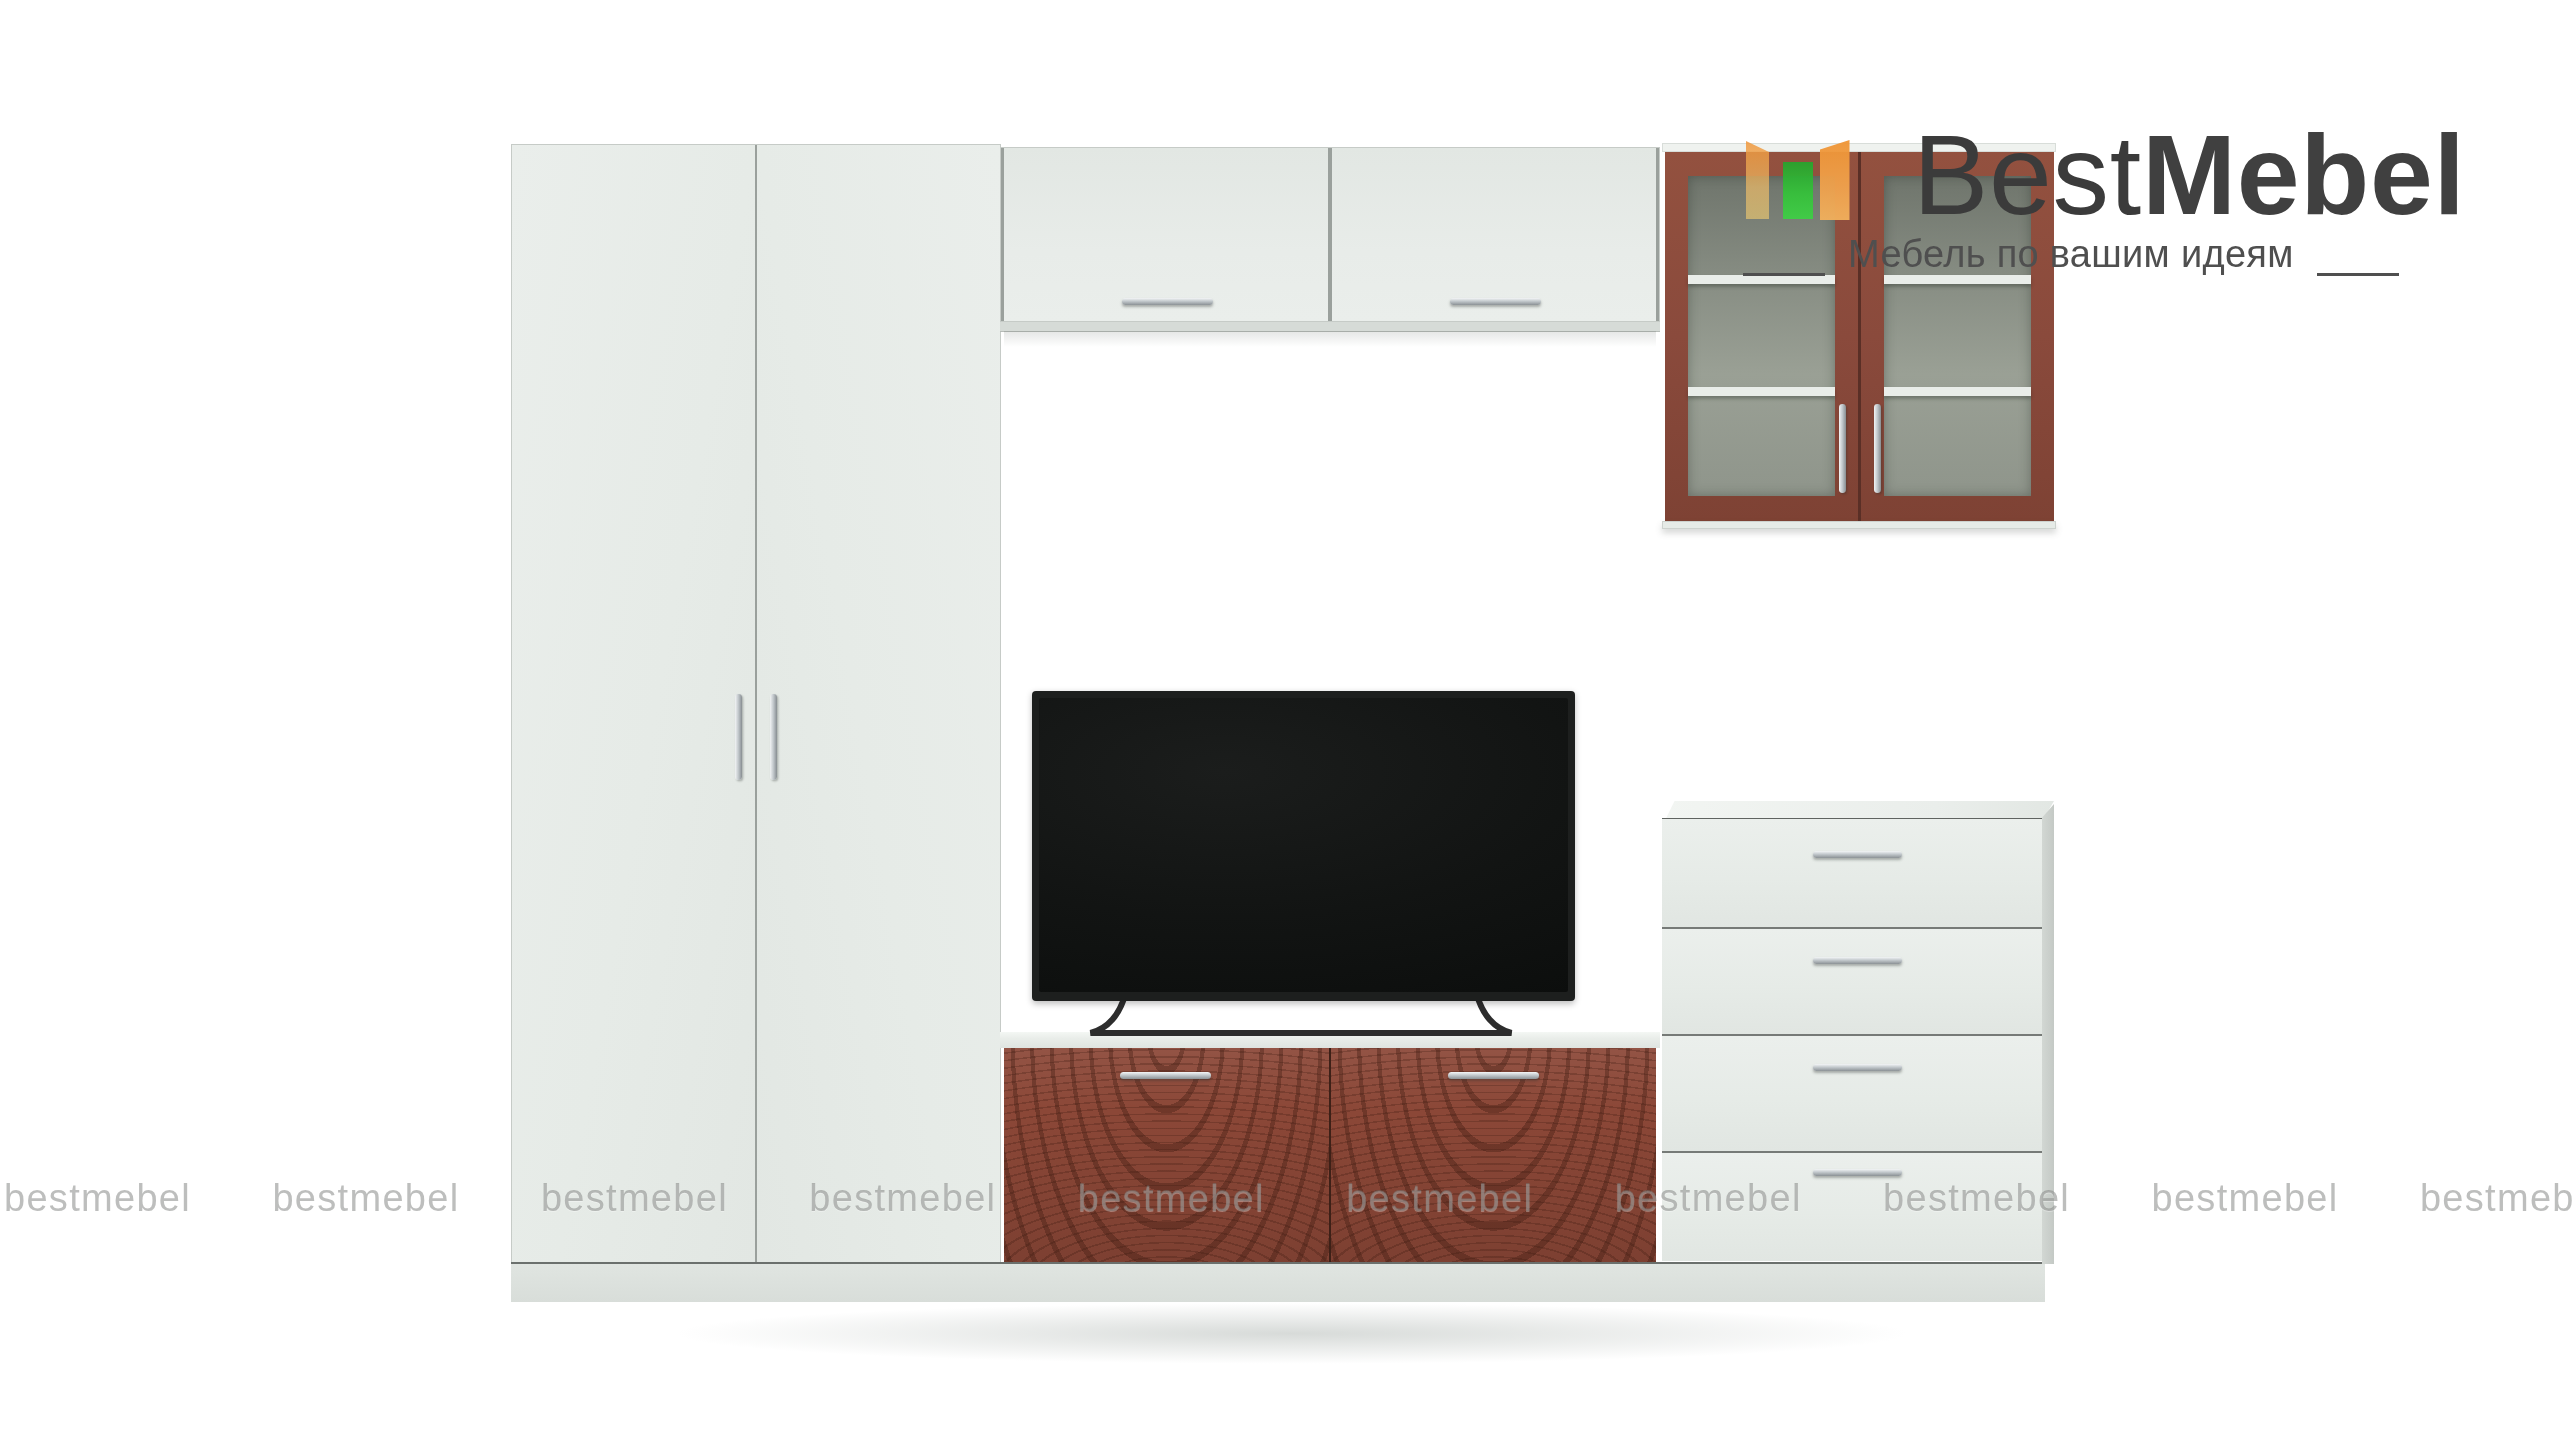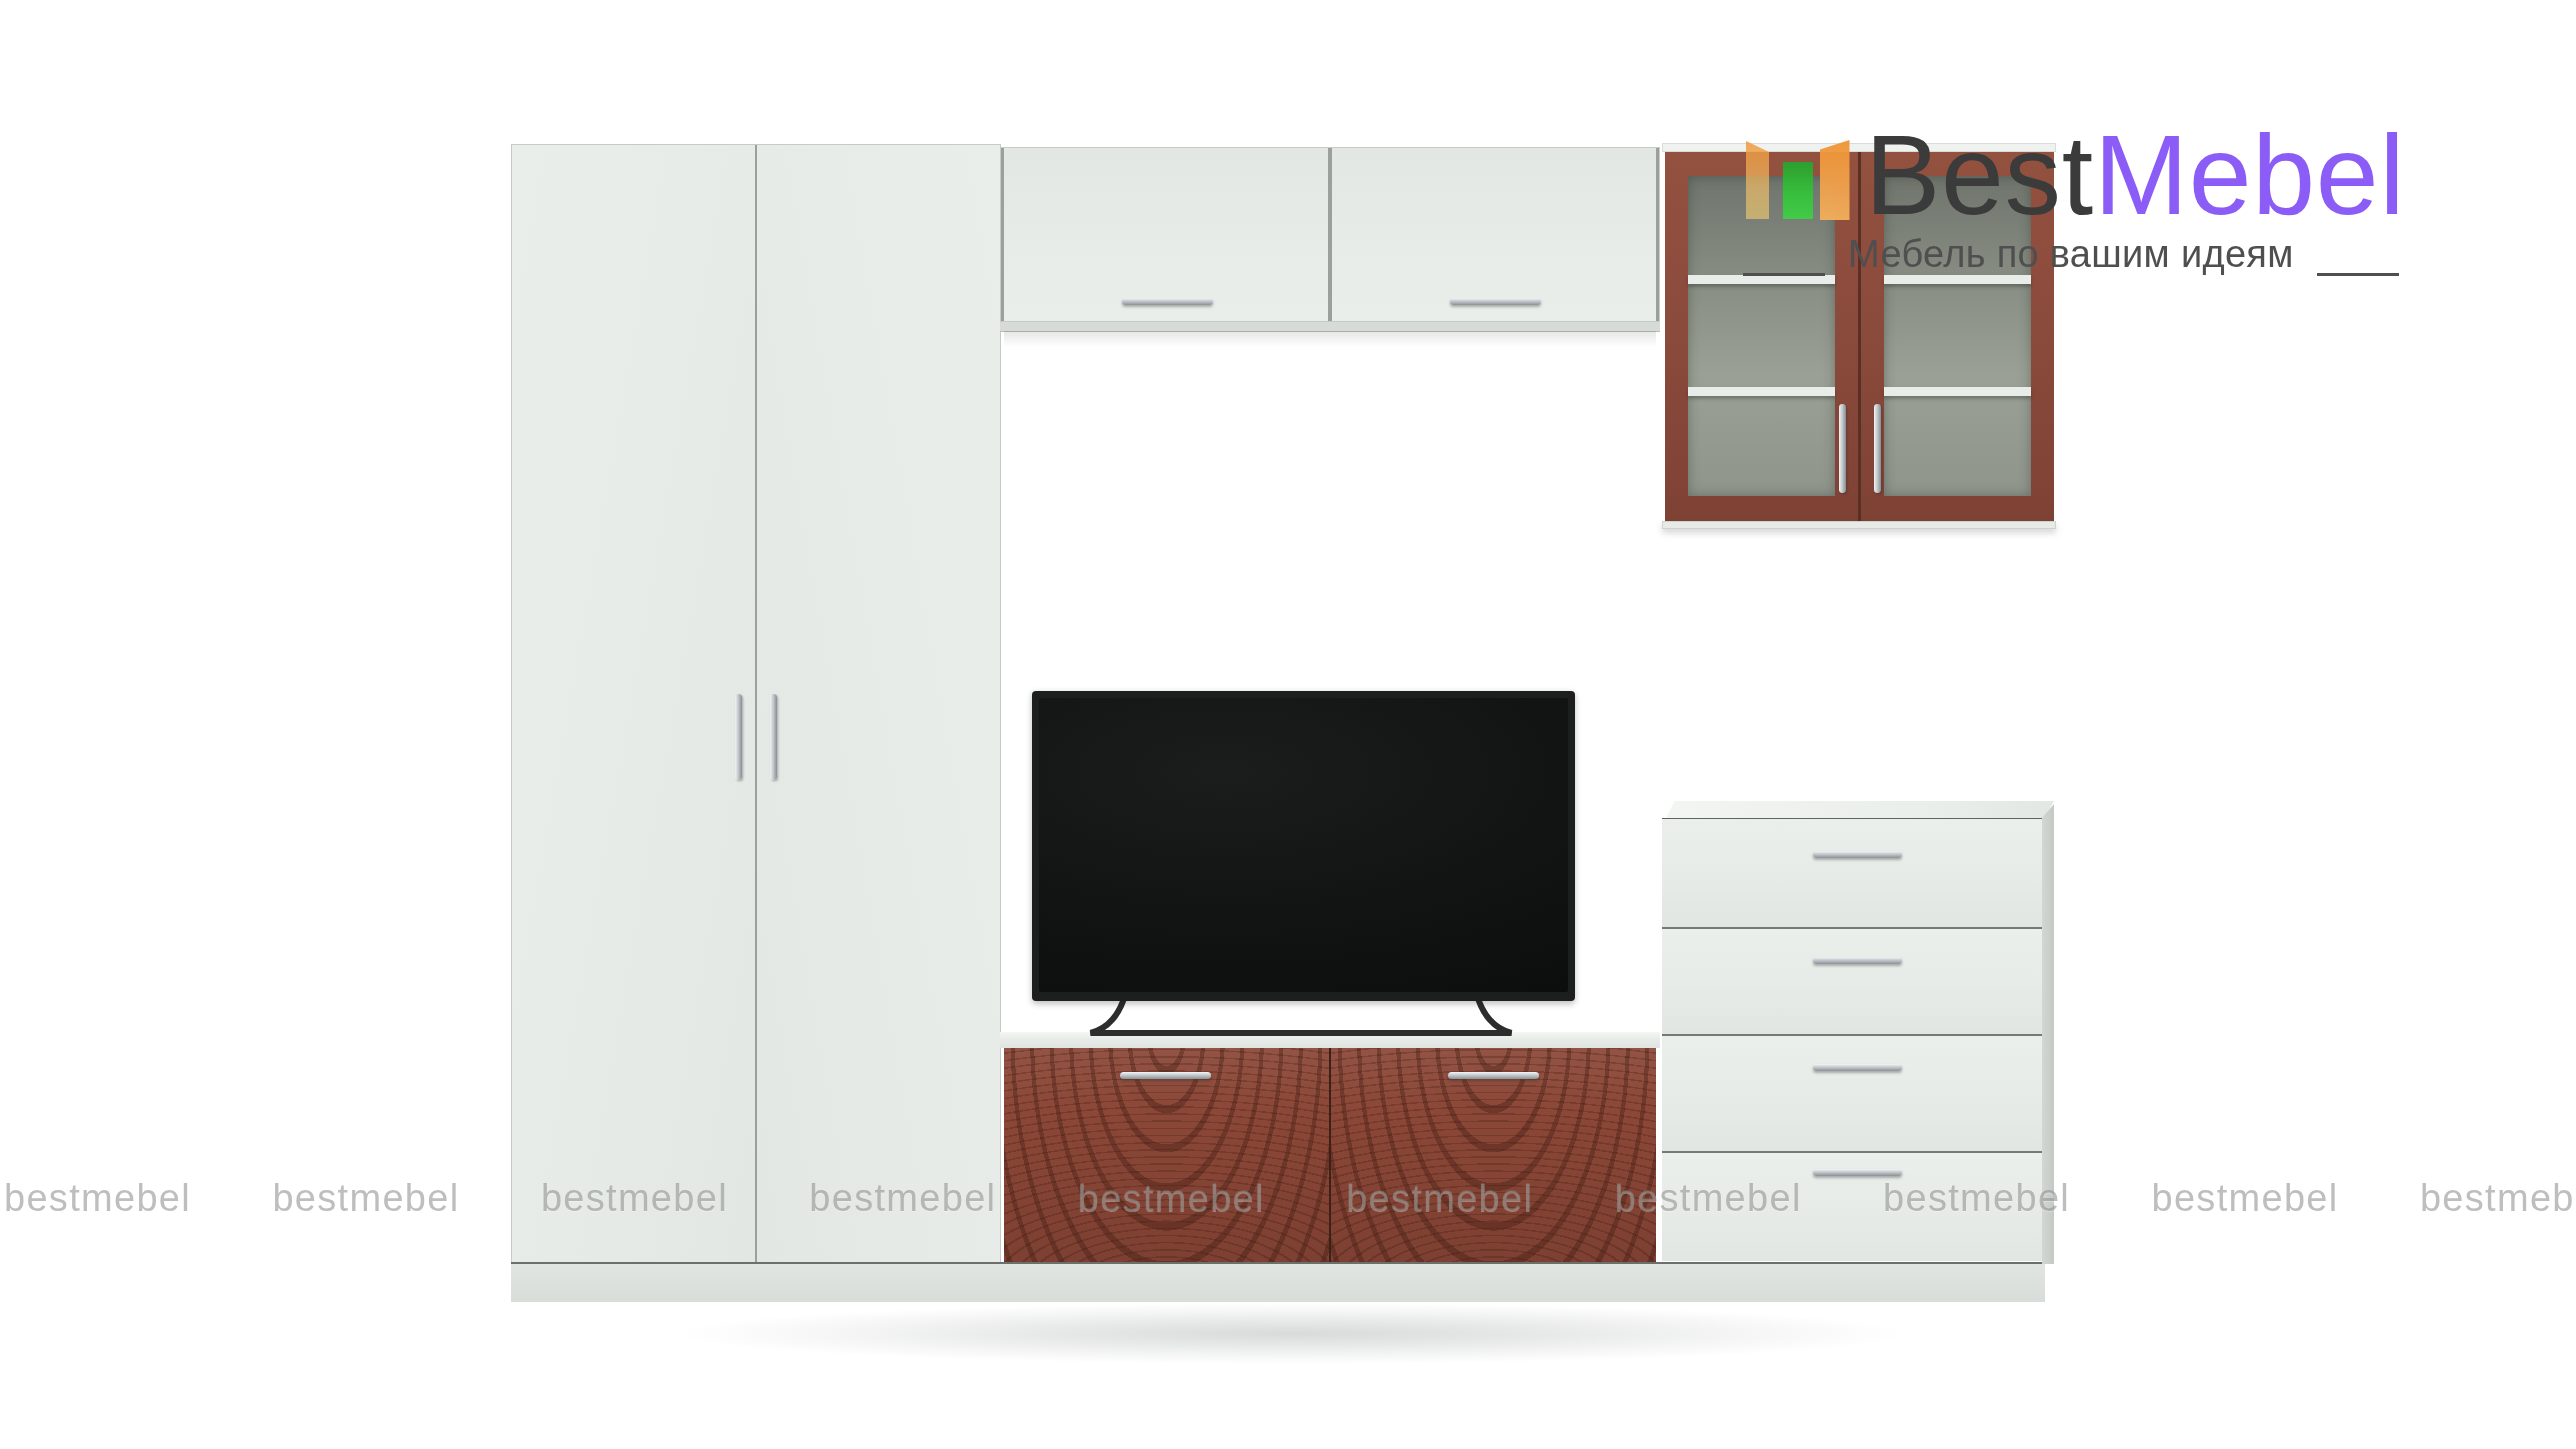--- a/index.html
+++ b/index.html
@@ -78,21 +78,21 @@
   
   .logo-icon-left{left:1746px;top:141px;width:23px;height:78px;opacity:.9;
     clip-path:polygon(0 0,100% 14%,100% 100%,0 100%);
     background:linear-gradient(180deg,rgba(240,150,58,.95) 0%,rgba(236,187,105,.8) 60%,rgba(233,199,113,.75) 100%);}
   .logo-icon-center{left:1783px;top:162px;width:30px;height:57px;
     background:linear-gradient(180deg,#28a32d 0%,#35c13a 55%,#3ecf45 100%);opacity:.95;}
   .logo-icon-right{left:1820px;top:140px;width:29.5px;height:80px;opacity:.95;
     clip-path:polygon(0 12%,100% 0,100% 100%,0 100%);
     background:linear-gradient(180deg,#ef9434 0%,#f0a24d 60%,#f2b05c 100%);}
   .logo-text{left:1865px;top:119px;font-size:113px;line-height:113px;letter-spacing:0.7px;white-space:nowrap;}
-  .logo-text .p1{color:#3b3b3b;} .logo-text .p2{color:#8b5cf6;}
+  .logo-text .p1{color:#3b3b3b;margin-left:48px;} .logo-text .p2{color:#404040;font-weight:bold;}
   .tagline-row{left:1743px;top:229px;width:678px;height:47px;display:flex;align-items:flex-end;gap:23px;}
   .tag-line{height:2.7px;background:#4f4f4f;flex:0 0 82px;}
   .tagline{font-size:38px;letter-spacing:0.3px;color:#4f4f4f;white-space:nowrap;}
 
   
   .wm-row{left:4px;top:1177px;width:2603px;display:flex;justify-content:space-between;}
   .wm{font-size:38px;letter-spacing:1.3px;color:rgba(118,120,118,.48);white-space:nowrap;
      text-shadow:0 0.7px 0.7px rgba(255,255,255,.35);}
 </style>
 </head>

